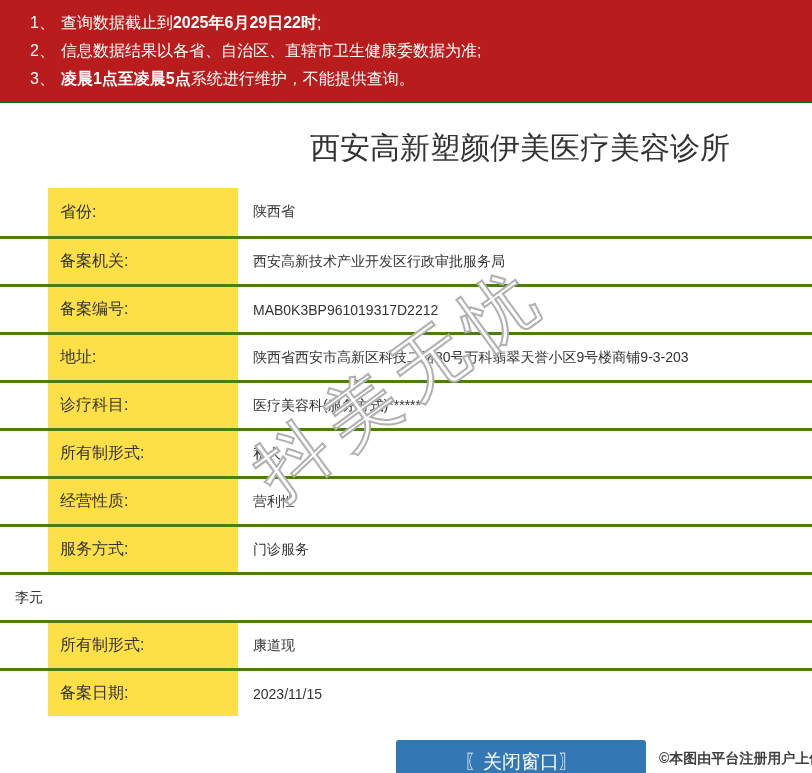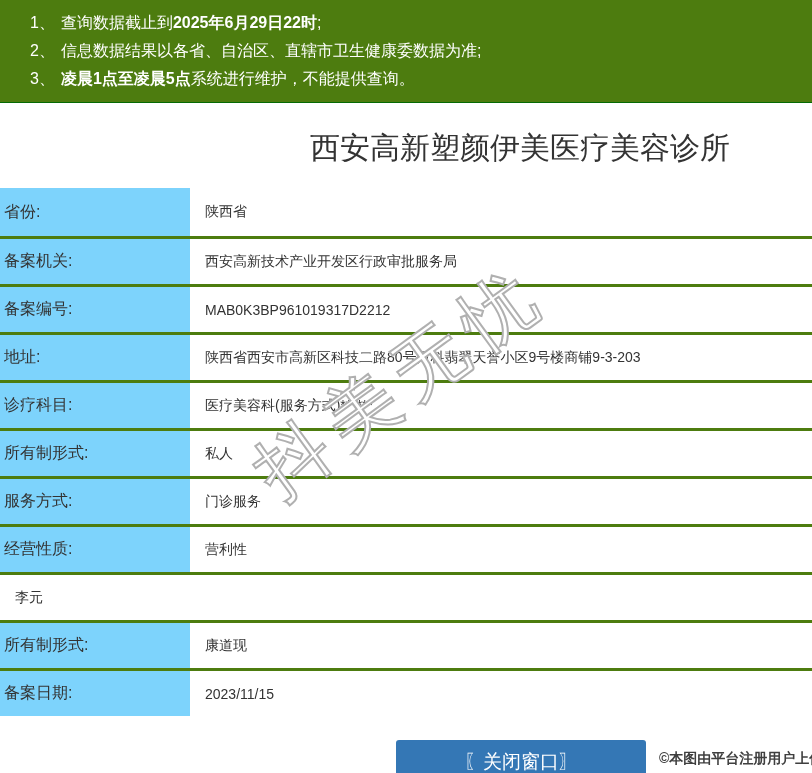--- a/index.html
+++ b/index.html
@@ -8,21 +8,21 @@
     position:relative;
     background:#ffffff;
     font-family:"Liberation Sans","DejaVu Sans",sans-serif;
     color:#333333;
   }
 
   
   .notice-bar {
     position:absolute; top:0; left:0;
     width:812px; height:103px;
-    background:#4d7c0f;
+    background:#b91c1c;
     border-bottom:1px solid #046a04;
     padding:9px 10px 0 30px;
   }
   .notice-line {
     color:#ffffff;
     font-size:16px;
     line-height:28px;
     white-space:nowrap;
   }
   .notice-num { margin-right:6px; }
@@ -41,24 +41,25 @@
 
   
   .info-table {
     position:absolute; top:188px; left:0;
     width:812px;
   }
   .info-row { display:flex; height:48px; }
   .info-row + .info-row { border-top:3px solid #4d7c0f; }
   .cell-label {
     width:190px;
-    background:#7dd3fc;
+    background:#fde047;
     display:flex; align-items:center;
-    padding-left:4px;
+    padding-left:12px;
     font-size:16px;
+    margin-left:48px;
   }
   .cell-value {
     flex:1;
     display:flex; align-items:center;
     padding-left:15px;
     font-size:14px;
     white-space:nowrap;
   }
 
   
@@ -147,26 +148,26 @@
   </div>
   <div class="info-row">
     <div class="cell-label">诊疗科目:</div>
     <div class="cell-value">医疗美容科(服务方式)******</div>
   </div>
   <div class="info-row">
     <div class="cell-label">所有制形式:</div>
     <div class="cell-value">私人</div>
   </div>
   <div class="info-row">
+    <div class="cell-label">经营性质:</div>
+    <div class="cell-value">营利性</div>
+  </div>
+  <div class="info-row">
     <div class="cell-label">服务方式:</div>
     <div class="cell-value">门诊服务</div>
-  </div>
-  <div class="info-row">
-    <div class="cell-label">经营性质:</div>
-    <div class="cell-value">营利性</div>
   </div>
   <div class="info-row">
     <div class="cell-value">李元</div>
   </div>
   <div class="info-row">
     <div class="cell-label">所有制形式:</div>
     <div class="cell-value">康道现</div>
   </div>
   <div class="info-row">
     <div class="cell-label">备案日期:</div>

